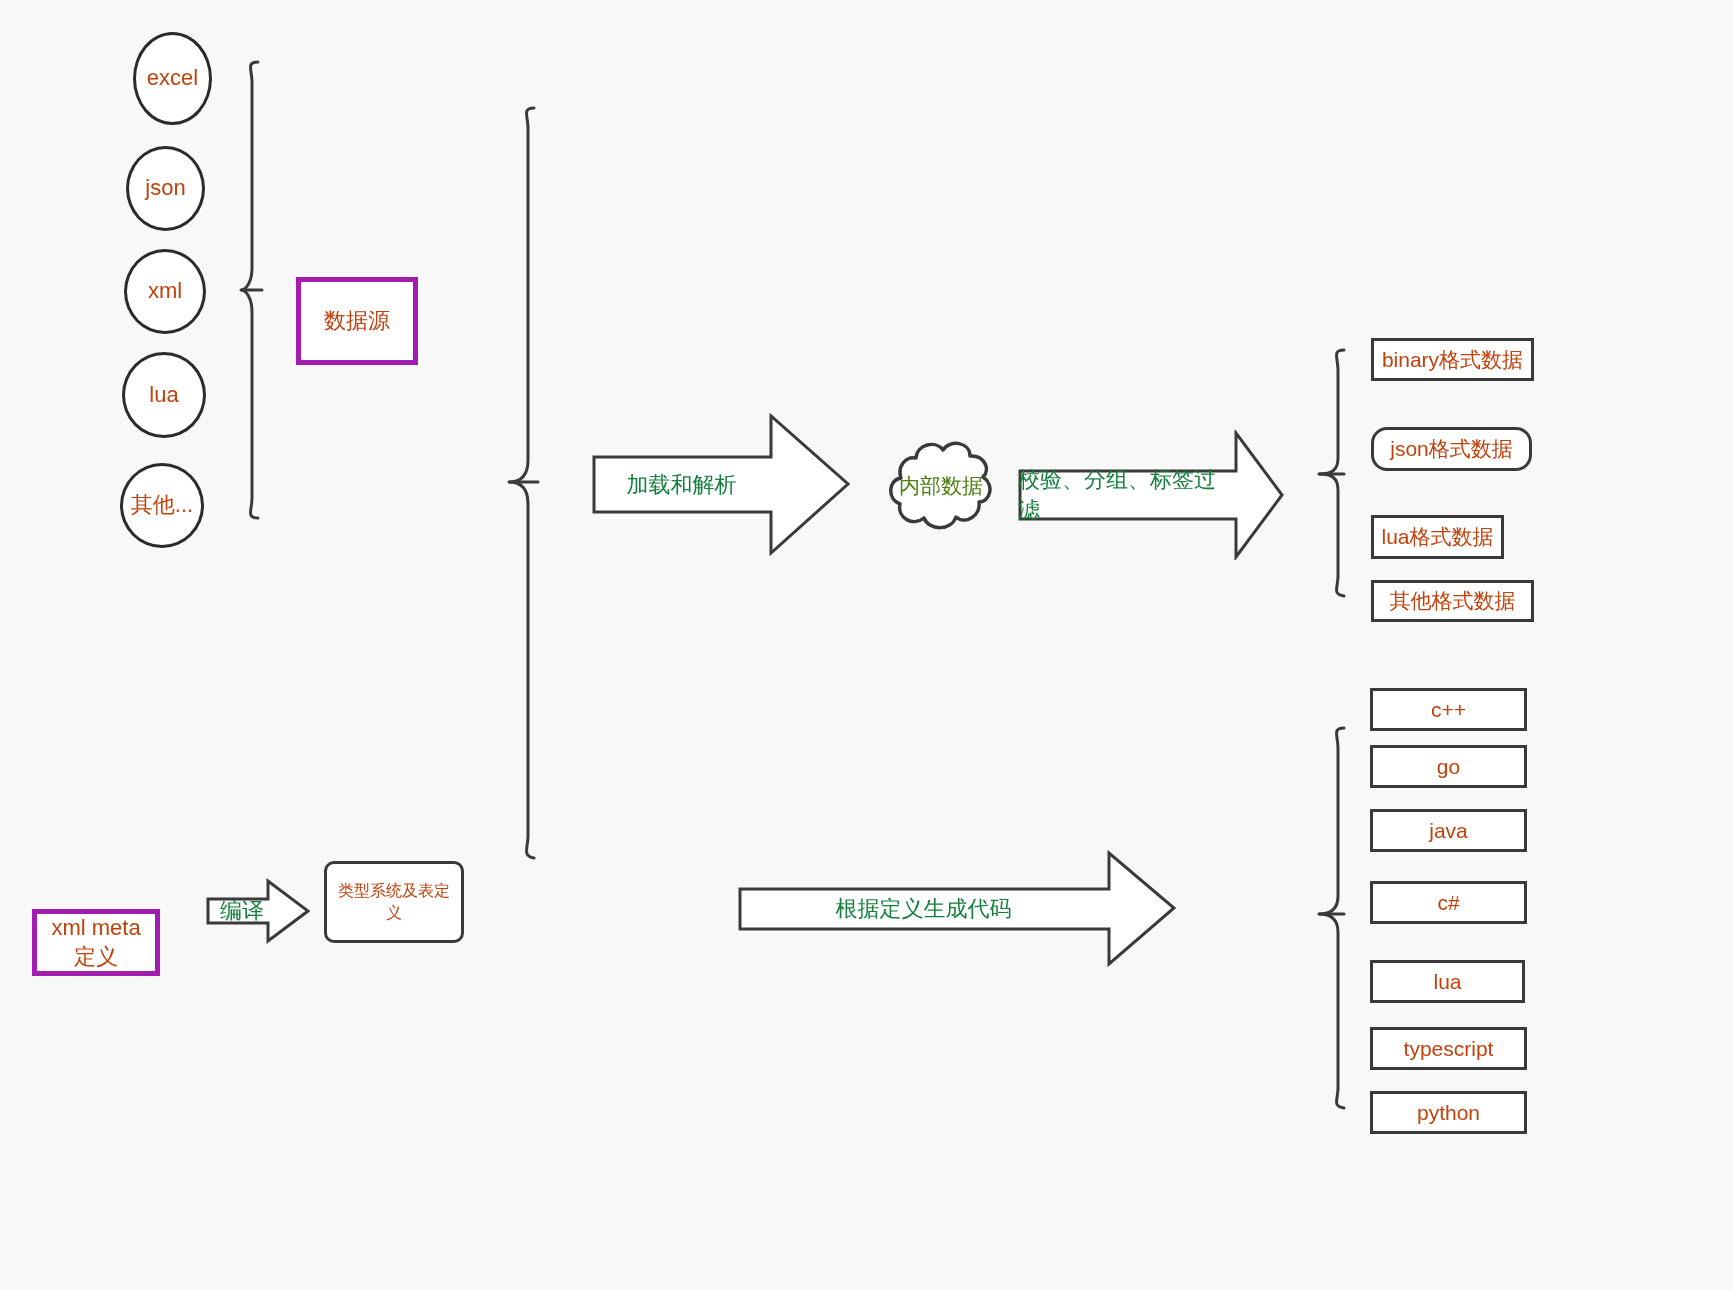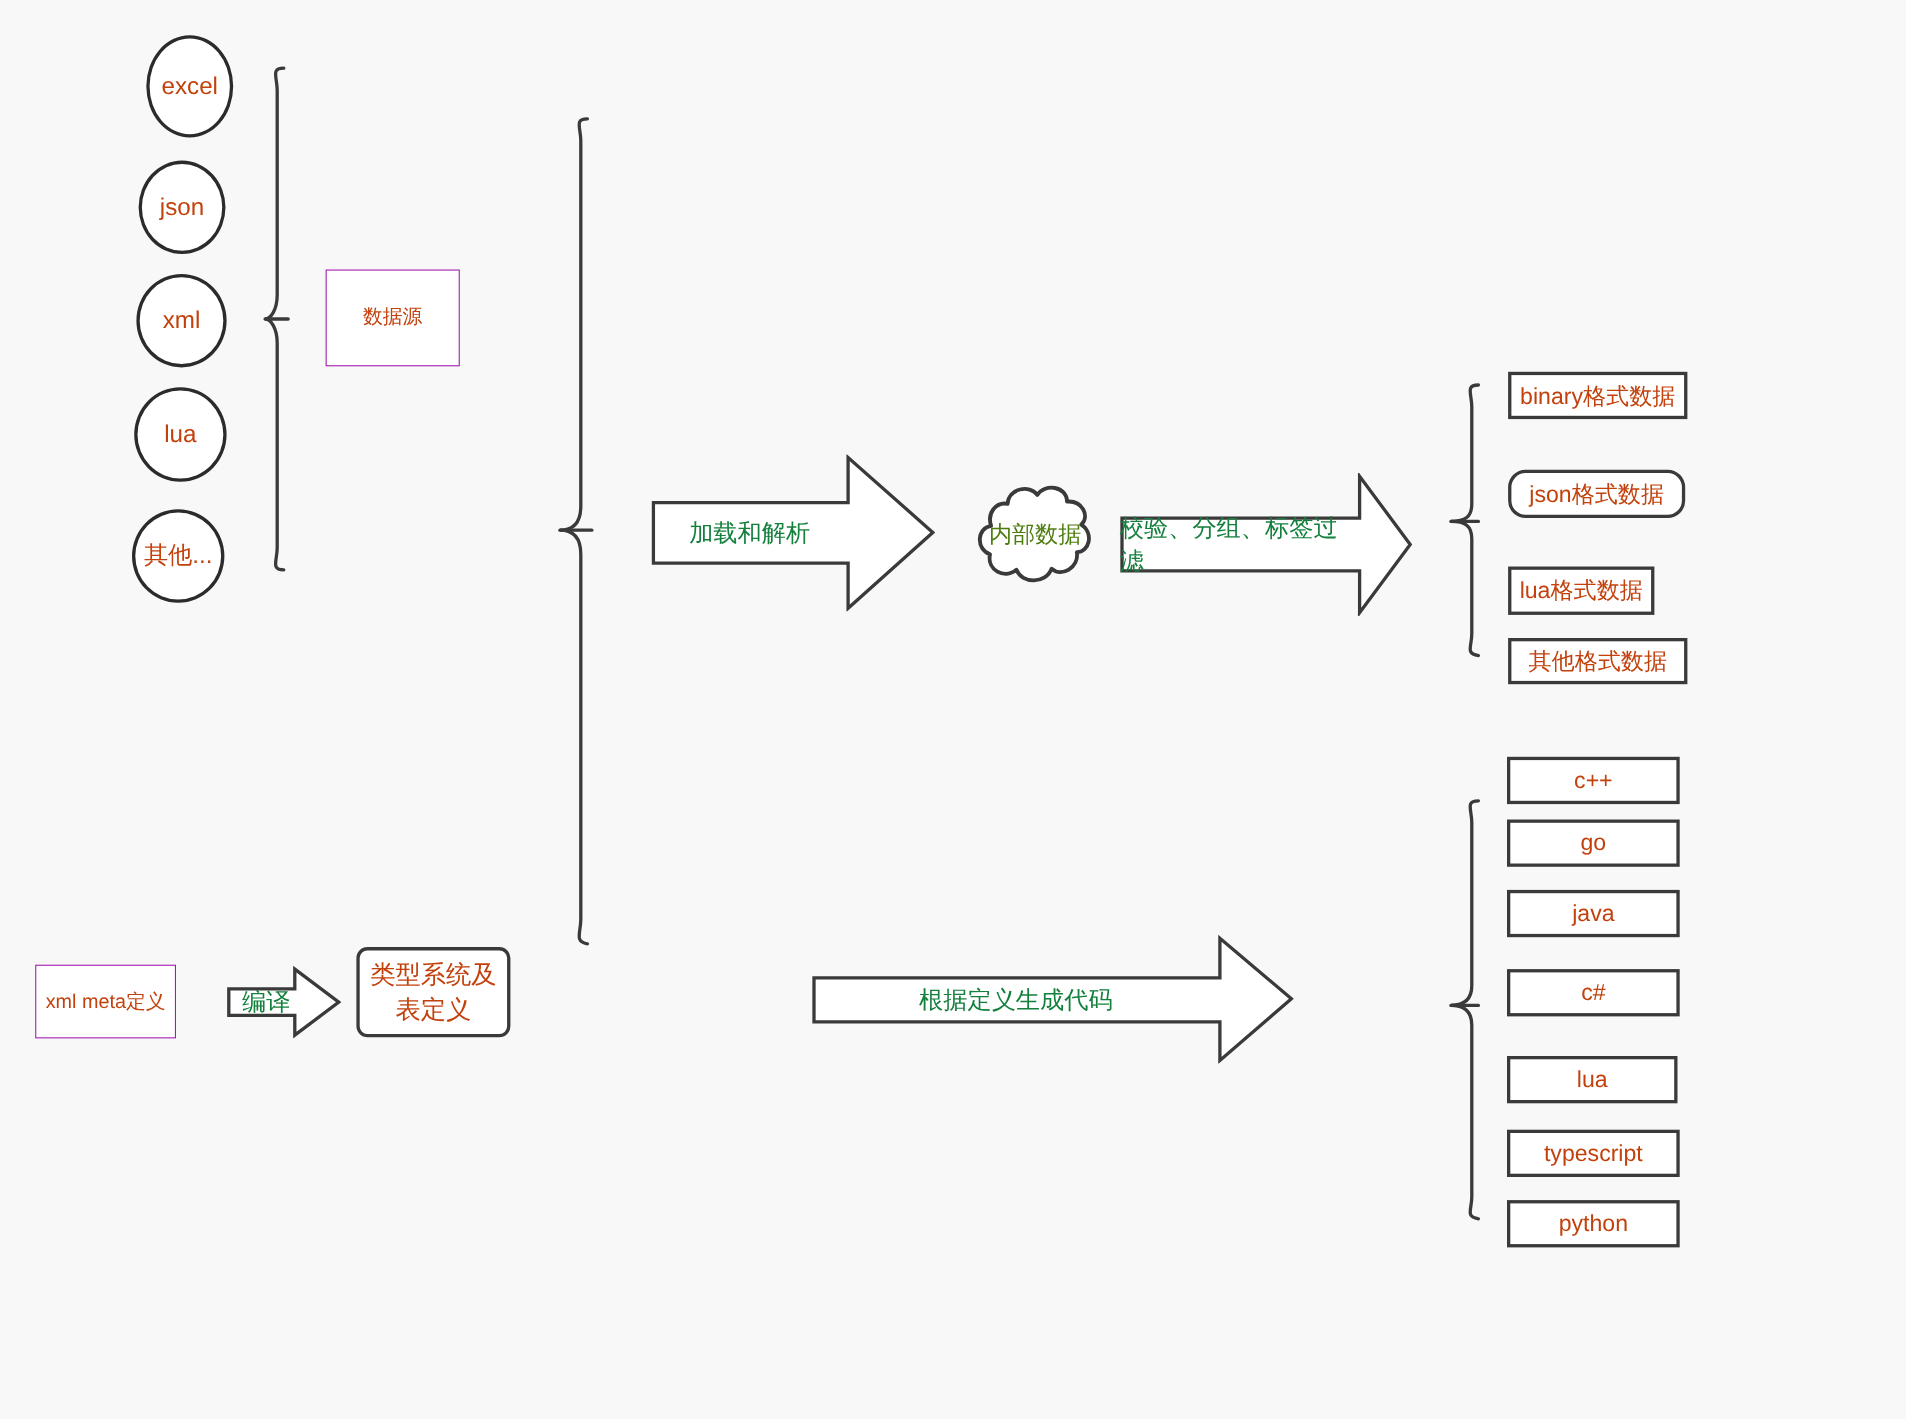--- a/index.html
+++ b/index.html
@@ -27,29 +27,30 @@
   }
   
   .ellipse {
     border: 3px solid #2b2b2b;
     border-radius: 50%;
     font-size: 22px;
     line-height: 1.2;
   }
   
   .rect {
-    border: 1px solid #a21caf;
-    font-size: 18px;
+    border: 5px solid #a21caf;
+    font-size: 22px;
     line-height: 1.3;
     padding: 2px 6px;
+    margin-top: 32px;
   }
   .rect-round {
     border: 3px solid #3a3a3a;
     border-radius: 10px;
-    font-size: 23px;
+    font-size: 16px;
     line-height: 1.35;
     padding: 2px 8px;
   }
   .rect-thin {
     border: 3px solid #3a3a3a;
     font-size: 21px;
   }
   
   .brace {
     position: absolute;

